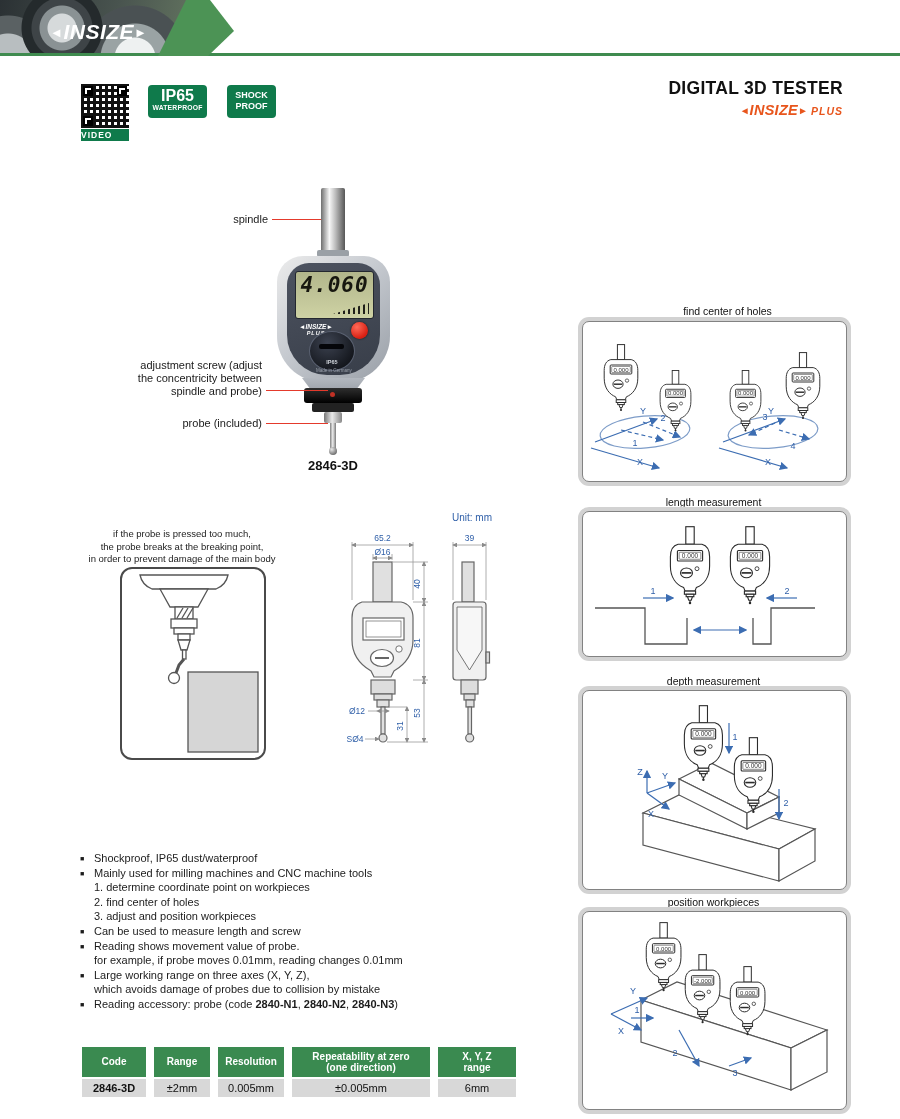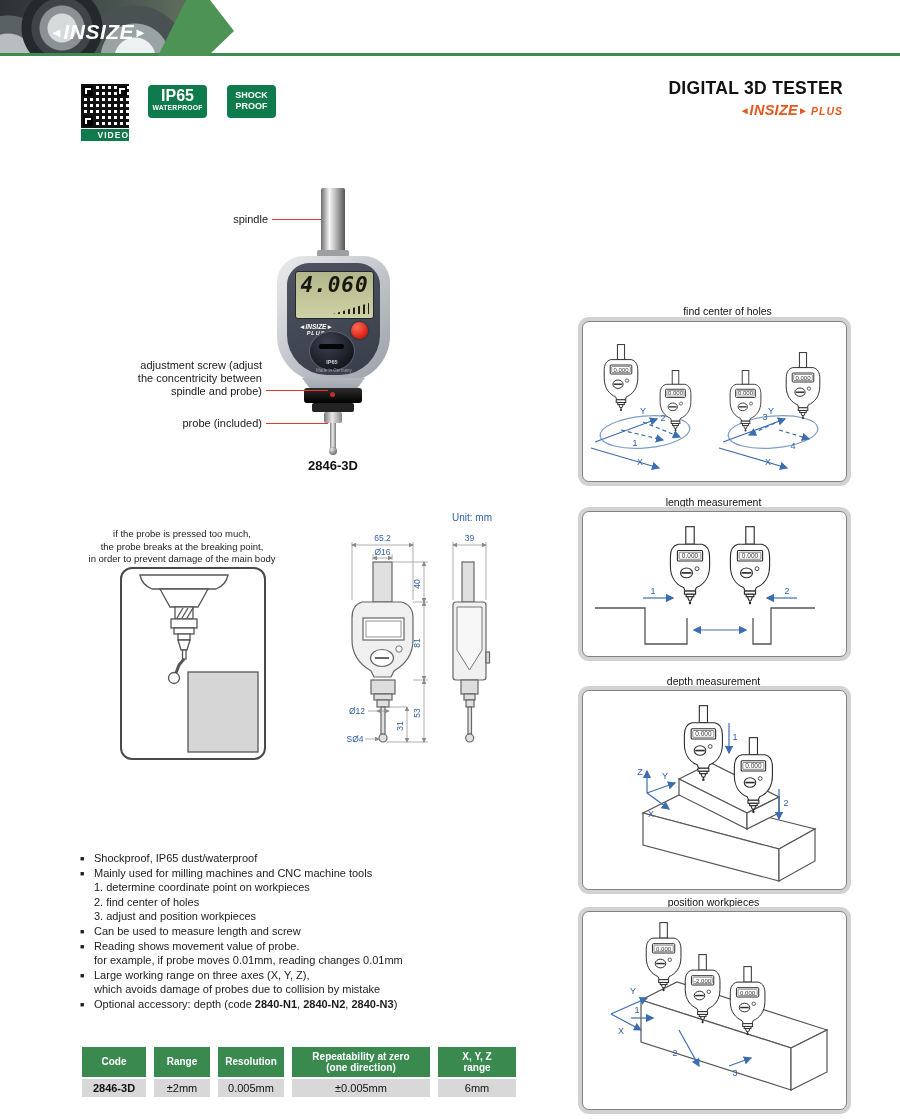--- a/index.html
+++ b/index.html
@@ -19,21 +19,21 @@
   .chev{left:150px;top:0;width:92px;height:56px;background:#4c9355;
     clip-path:polygon(36px 0,60px 0,84px 31px,58px 56px,8px 56px);}
   .gline{left:0;top:53px;width:900px;height:2.5px;background:#3f8b4f;}
   
   .qr{left:81px;top:84px;width:48px;height:44px;background:
       repeating-linear-gradient(0deg,#111 0 3px,transparent 3px 6px),
       repeating-linear-gradient(90deg,#111 0 3px,#fff 3px 6px);outline:2px solid #fff;}
   .fsq{position:absolute;width:10px;height:10px;border:2.5px solid #000;background:#fff;box-sizing:border-box;}
   .fsq i{position:absolute;left:1.5px;top:1.5px;width:4px;height:4px;background:#000;}
   .vbar{left:81px;top:129px;width:48px;height:12px;background:#0f7a4b;color:#fff;font-weight:bold;
-        font-size:8.5px;text-align:right;line-height:12px;letter-spacing:1px;}
+        font-size:8.5px;text-align:left;line-height:12px;letter-spacing:1px;}
   .badge{background:#0f7a4b;color:#fff;border-radius:4px;text-align:center;}
   .b1{left:148px;top:85px;width:59px;height:33px;}
   .b1 .l1{font-size:16px;font-weight:800;line-height:17px;margin-top:2px;}
   .b1 .l2{font-size:6.8px;font-weight:bold;letter-spacing:.2px;}
   .b2{left:227px;top:85px;width:49px;height:33px;}
   .b2 div{font-size:9px;font-weight:bold;line-height:11px;}
   .b2 .l1{margin-top:5px;}
   
   .ptitle{right:57px;top:78px;font-size:17.5px;font-weight:800;letter-spacing:.3px;color:#111;}
   .plus{right:57px;top:101px;color:#e8551c;font-style:italic;font-weight:900;white-space:nowrap;}
@@ -421,21 +421,21 @@
     <div class="it">Shockproof, IP65 dust/waterproof</div>
     <div class="it">Mainly used for milling machines and CNC machine tools</div>
     <div class="sub">1. determine coordinate point on workpieces</div>
     <div class="sub">2. find center of holes</div>
     <div class="sub">3. adjust and position workpieces</div>
     <div class="it">Can be used to measure length and screw</div>
     <div class="it">Reading shows movement value of probe.</div>
     <div class="sub">for example, if probe moves 0.01mm, reading changes 0.01mm</div>
     <div class="it">Large working range on three axes (X, Y, Z),</div>
     <div class="sub">which avoids damage of probes due to collision by mistake</div>
-    <div class="it"><span>Optional accessory: depth (code </span><span class="bold">2840-N1</span><span>, </span><span class="bold">2840-N2</span><span>, </span><span class="bold">2840-N3</span><span>)</span></div>
+    <div class="it"><span>Reading accessory: probe (code </span><span class="bold">2840-N1</span><span>, </span><span class="bold">2840-N2</span><span>, </span><span class="bold">2840-N3</span><span>)</span></div>
   </div>
 
   <div class="a tbl">
     <div class="trow">
       <div class="th c0">
           <span>Code</span>
         </div>
       <div class="th c1">
           <span>Range</span>
         </div>

